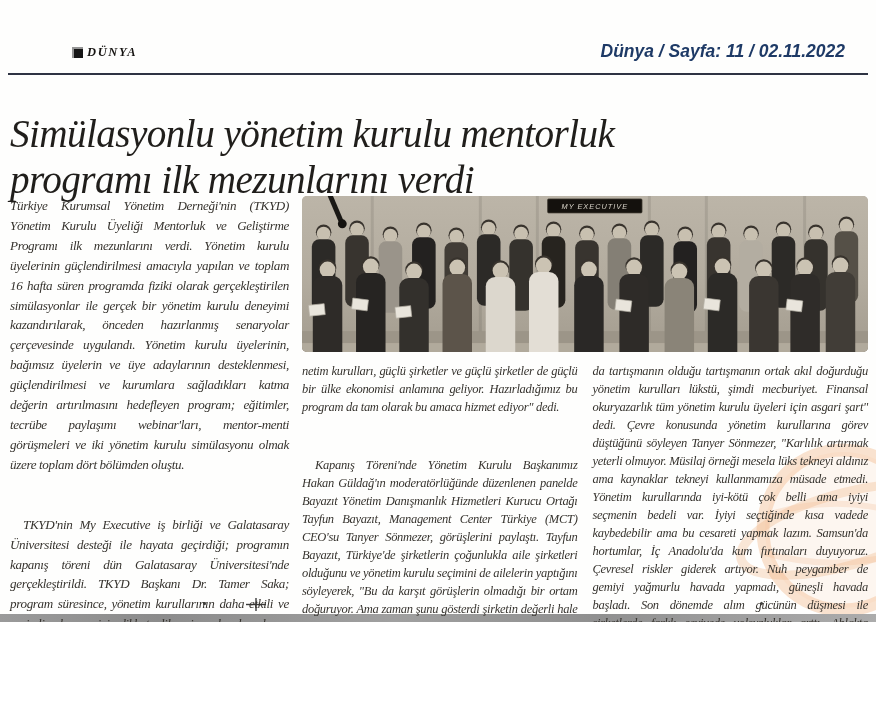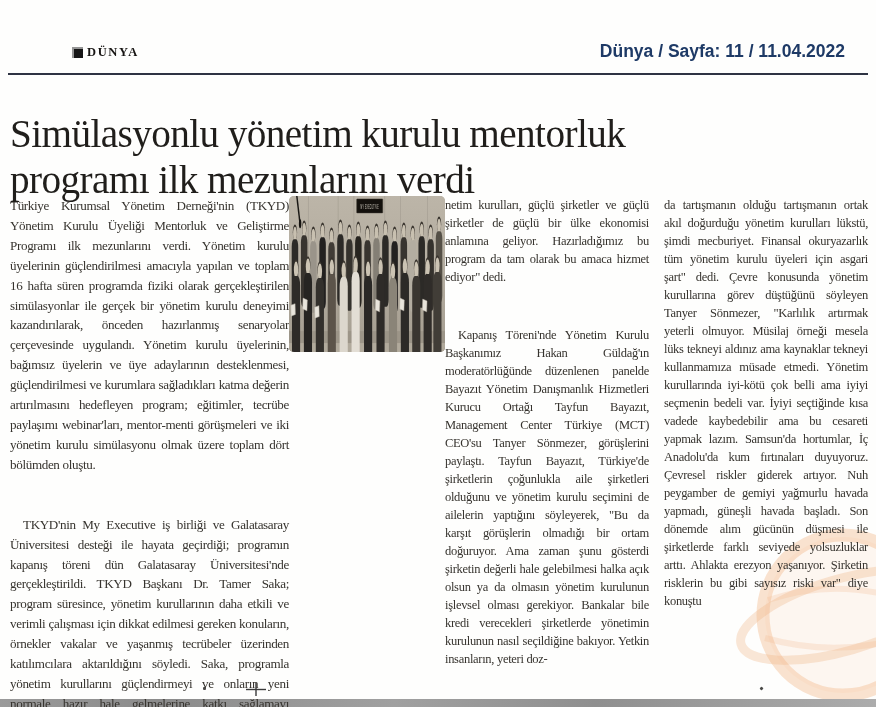--- a/index.html
+++ b/index.html
@@ -1,18 +1,18 @@
 <!DOCTYPE html>
 <html><head>
 <meta charset="utf-8">
 <style>
   html,body{margin:0;padding:0;background:#ffffff;}
   .page{
-    position:relative;width:876px;height:707px;background:#fefefd;
-    overflow:hidden;font-family:"Liberation Serif",serif;
+    position:relative;width:876px;height:622px;background:#fefefd;
+    overflow:hidden;font-family:"Liberation Serif",serif;font-style:italic;
   }
   
   .masthead{position:absolute;left:72px;top:45px;display:flex;align-items:center;gap:4px;}
   .logo-mark{
     width:11px;height:11px;background:#161616;display:inline-block;
     box-shadow:inset 2px 2px 0 rgba(255,255,255,.55);
   }
   .logo-text{
     font-family:"Liberation Serif",serif;font-weight:bold;font-size:12.5px;
     letter-spacing:1.6px;color:#171513;
@@ -29,30 +29,30 @@
   
   .headline{
     position:absolute;left:10px;top:84px;width:740px;
     font-size:40px;line-height:46px;font-weight:500;
     color:#201e1b;letter-spacing:-0.6px;
     transform:scaleX(.98);transform-origin:left top;
   }
   
   .body-grid{
     position:absolute;left:10px;top:196px;right:8px;bottom:14px;
-    display:flex;z-index:1;
+    display:flex;gap:13px;z-index:1;
   }
   .col{color:#36332e;text-align:justify;}
   .col p{margin:0;}
   .col p.indent{text-indent:13px;margin-top:40px;}
   .col-left{
     width:279px;flex:0 0 279px;
     font-size:13.1px;line-height:19.9px;letter-spacing:-0.35px;
   }
-  .right-wrap{flex:1;display:flex;flex-direction:row;min-width:0;}
+  .right-wrap{flex:1;display:flex;flex-direction:column;min-width:0;}
   .photo{
     height:156px;margin-bottom:10px;border-radius:5px;overflow:hidden;
     background:#b4ada0;flex:0 0 156px;
   }
   .photo svg{display:block;width:100%;height:100%;}
   .cols-2{display:flex;gap:15px;flex:1;min-height:0;}
   .cols-2 .col{flex:1;font-size:12.5px;line-height:18px;letter-spacing:-0.3px;min-width:0;}
   .byline{
     position:relative;text-align:right;margin-top:-16px;
     font-family:"Liberation Sans",sans-serif;font-size:10.5px;
@@ -79,21 +79,21 @@
     <circle cx="170" cy="95" r="80" fill="none" stroke="#f2b98a" stroke-width="13" opacity="0.40"></circle>
     <ellipse cx="170" cy="95" rx="106" ry="36" fill="none" stroke="#eeae7e" stroke-width="9" opacity="0.30" transform="rotate(-16 170 95)"></ellipse>
     <path d="M95 80 Q170 55 245 85" fill="none" stroke="#f2b98a" stroke-width="6" opacity="0.25"></path>
     <path d="M92 118 Q170 140 250 112" fill="none" stroke="#f2b98a" stroke-width="6" opacity="0.25"></path>
   </svg>
 
   <div class="masthead">
     <span class="logo-mark"></span>
     <span class="logo-text">DÜNYA</span>
   </div>
-  <div class="pageline">Dünya / Sayfa: 11 / 11.04.2022</div>
+  <div class="pageline">Dünya / Sayfa: 11 / 02.11.2022</div>
   <div class="header-rule"></div>
 
   <h1 class="headline">Simülasyonlu yönetim kurulu mentorluk programı ilk mezunlarını verdi</h1>
 
   <div class="body-grid">
     <div class="col col-left">
         <p class="">Türkiye Kurumsal Yönetim Derneği'nin (TKYD) Yönetim Kurulu Üyeliği Mentorluk ve Geliştirme Programı ilk mezunlarını verdi. Yönetim kurulu üyelerinin güçlendirilmesi amacıyla yapılan ve toplam 16 hafta süren programda fiziki olarak gerçekleştirilen simülasyonlar ile gerçek bir yönetim kurulu deneyimi kazandırılarak, önceden hazırlanmış senaryolar çerçevesinde uygulandı. Yönetim kurulu üyelerinin, bağımsız üyelerin ve üye adaylarının desteklenmesi, güçlendirilmesi ve kurumlara sağladıkları katma değerin artırılmasını hedefleyen program; eğitimler, tecrübe paylaşımı webinar'ları, mentor-menti görüşmeleri ve iki yönetim kurulu simülasyonu olmak üzere toplam dört bölümden oluştu.</p>
         <p class="indent">TKYD'nin My Executive iş birliği ve Galatasaray Üniversitesi desteği ile hayata geçirdiği; programın kapanış töreni dün Galatasaray Üniversitesi'nde gerçekleştirildi. TKYD Başkanı Dr. Tamer Saka; program süresince, yönetim kurullarının daha etkili ve verimli çalışması için dikkat edilmesi gereken konuların, örnekler vakalar ve yaşanmış tecrübeler üzerinden katılımcılara aktarıldığını söyledi. Saka, programla yönetim kurullarını güçlendirmeyi ve onların yeni normale hazır hale gelmelerine katkı sağlamayı hedefliyoruz" dedi. MY Executive Kurucu Ortağı Müge Yalçın da "Şirketlerde yönetim kurulu yapısı, sürdürülebilir başarının anahtarı. Güçlü yö-</p>
       </div>
 

